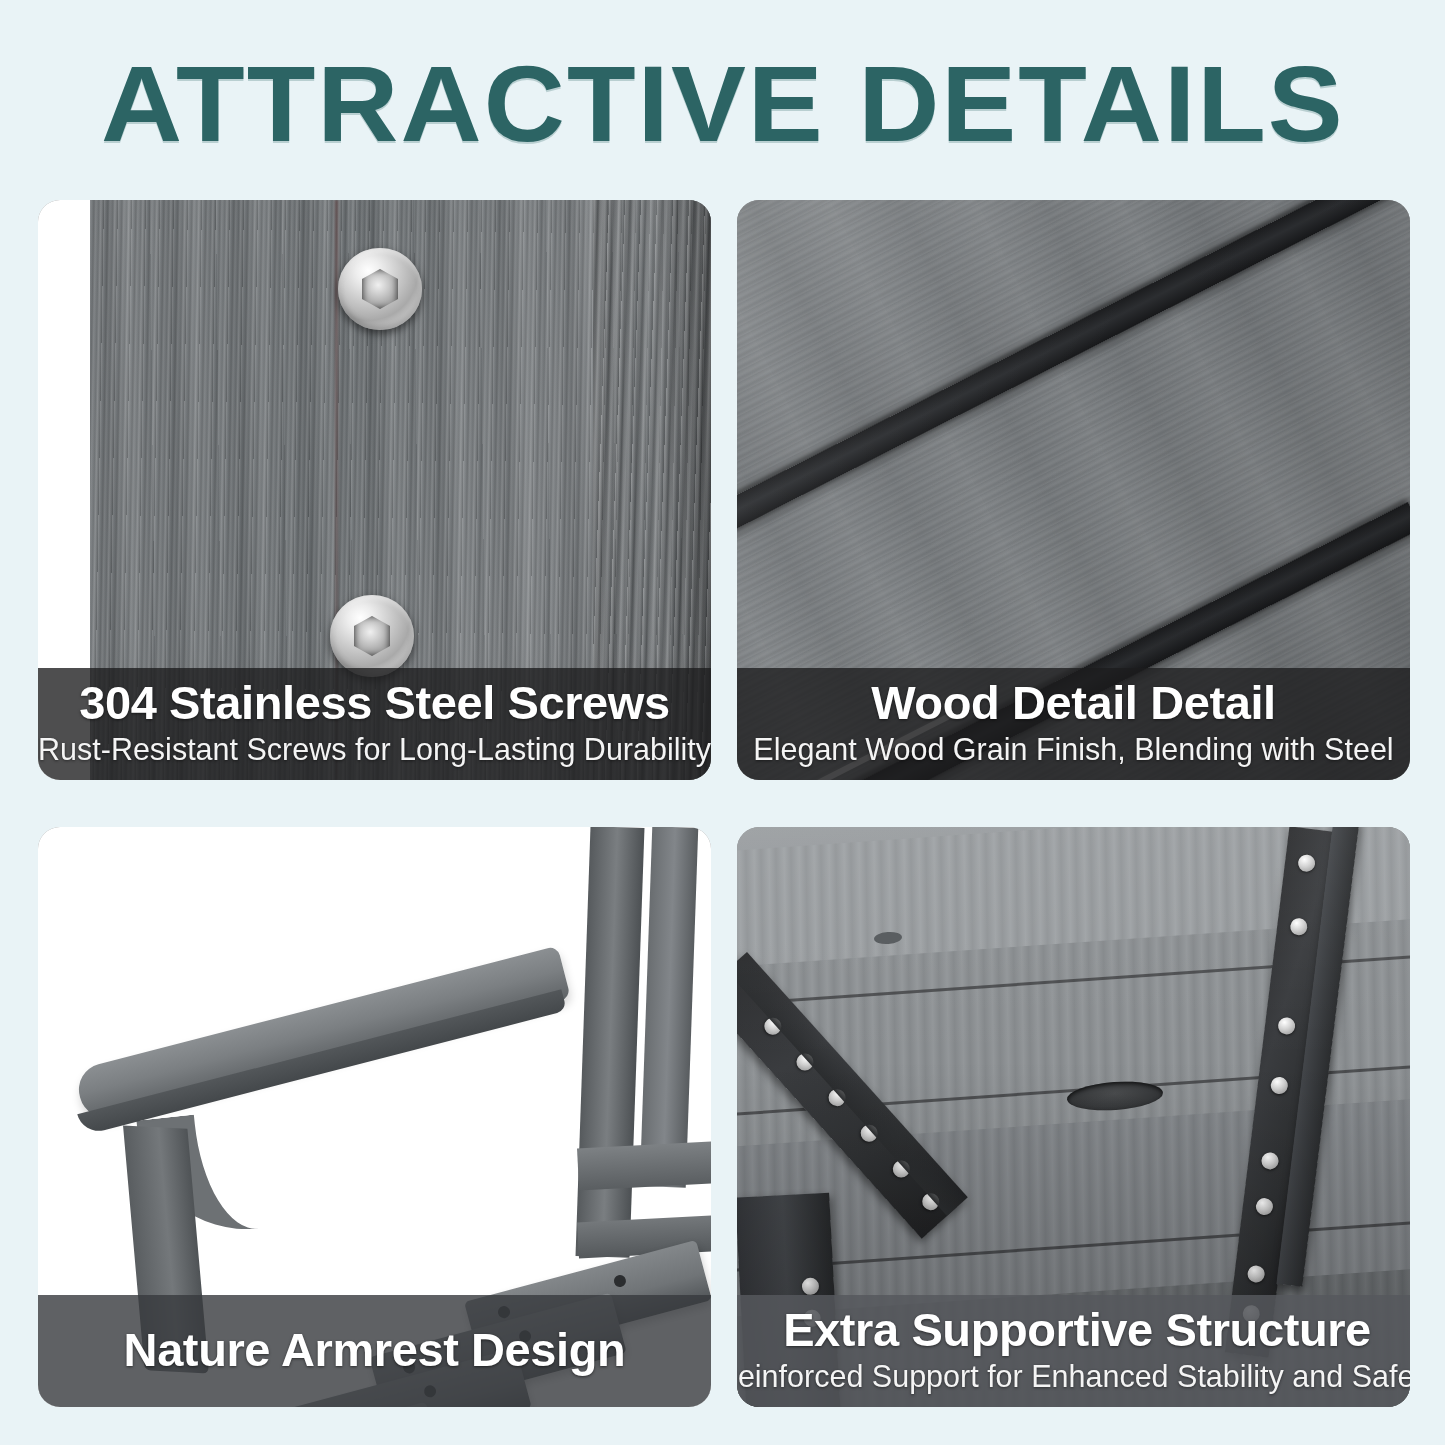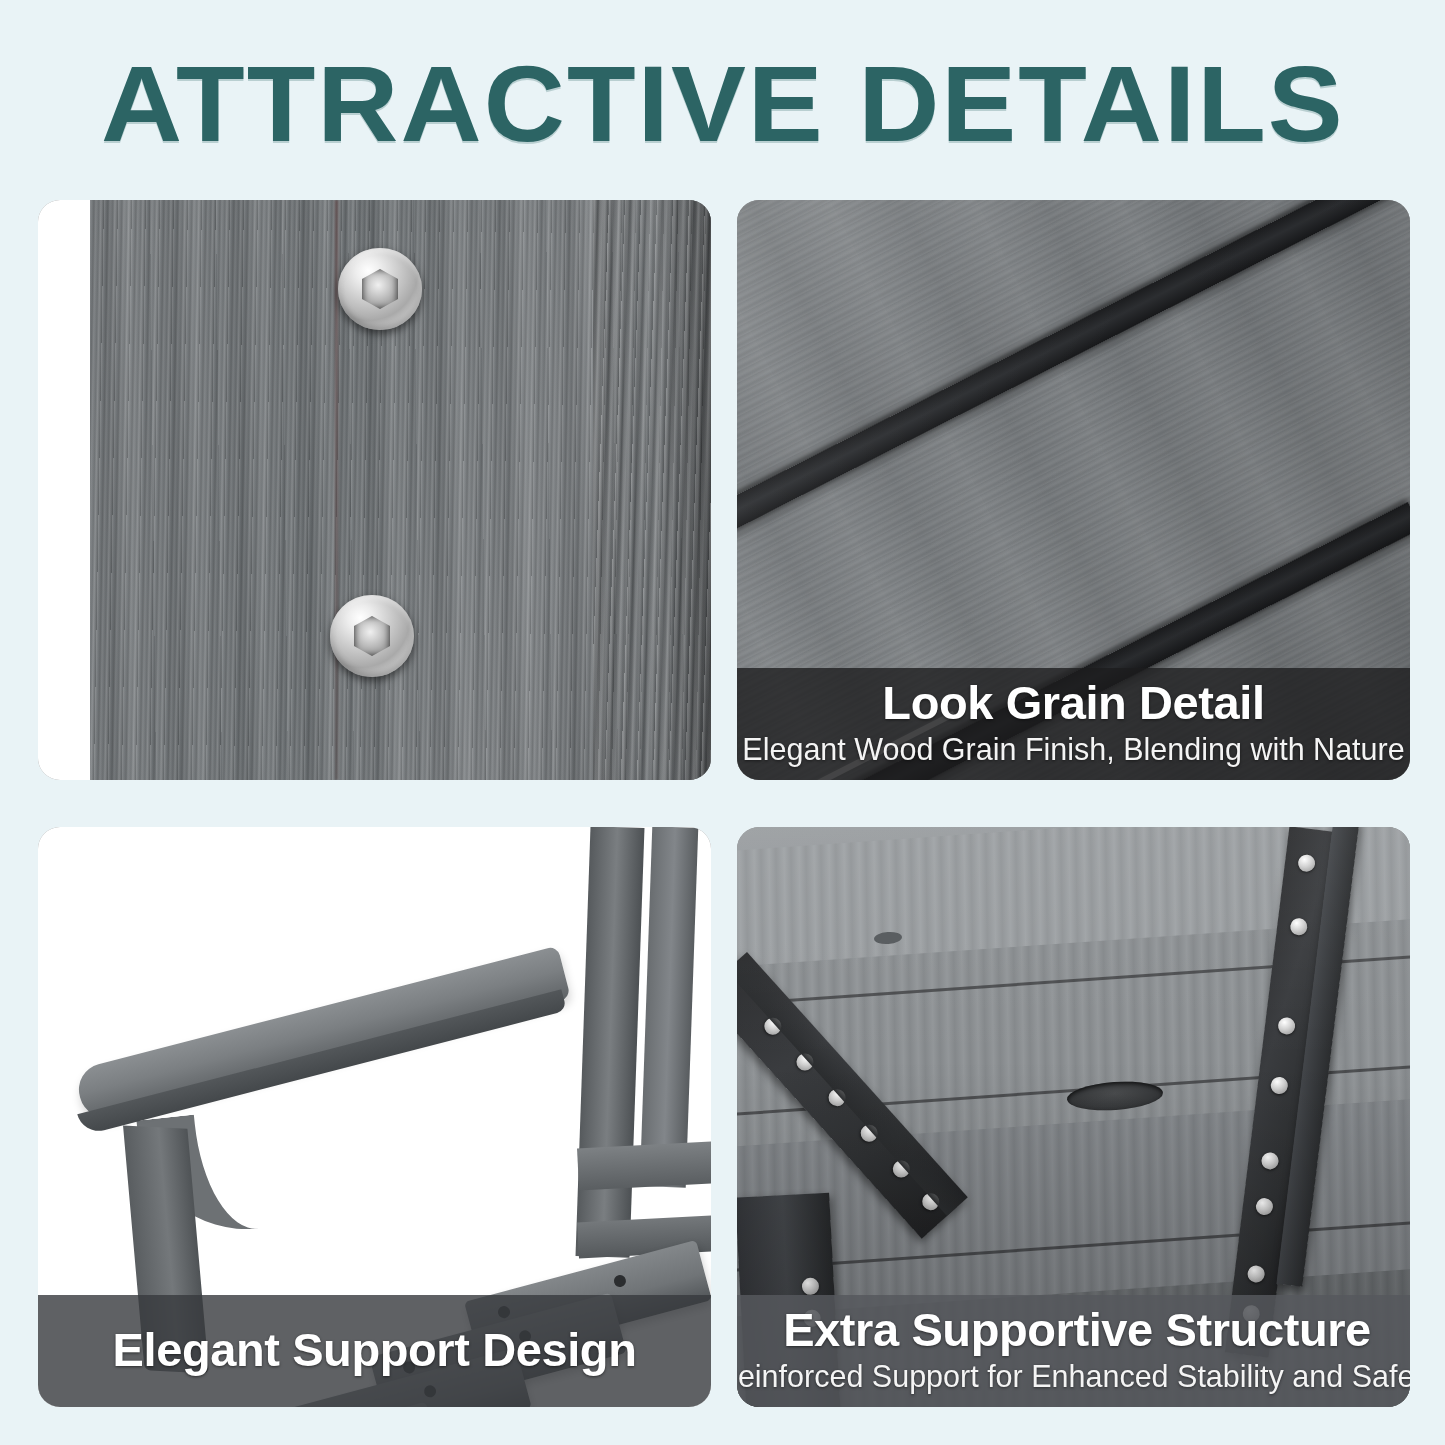--- a/index.html
+++ b/index.html
@@ -408,33 +408,37 @@
 
   <section class="panel">
     <div class="panel-photo">
       <div class="p1-bg"></div>
       <div class="p1-board"></div>
       <div class="p1-rightedge"></div>
       <div class="p1-seam"></div>
       <div class="screw screw-1"></div>
       <div class="screw screw-2"></div>
     </div>
+    <div class="caption dark">
+      <div class="caption-title">304 Stainless Steel Screws</div>
+      <div class="caption-sub">Rust-Resistant Screws for Long-Lasting Durability</div>
+    </div>
   </section>
 
   <section class="panel">
     <div class="panel-photo">
       <div class="p2-bg"></div>
       <div class="p2-gap p2-gap-a"></div>
       <div class="p2-gap p2-gap-b"></div>
       <div class="p2-sliver"></div>
       <div class="p2-sheen"></div>
     </div>
     <div class="caption dark">
-      <div class="caption-title">Look Grain Detail</div>
-      <div class="caption-sub">Elegant Wood Grain Finish, Blending with Nature</div>
+      <div class="caption-title">Wood Detail Detail</div>
+      <div class="caption-sub">Elegant Wood Grain Finish, Blending with Steel</div>
     </div>
   </section>
 
   <section class="panel">
     <div class="panel-photo">
       <div class="p3-bg"></div>
       <div class="p3-backpost"></div>
       <div class="p3-backpost2"></div>
       <div class="p3-backrail"></div>
       <div class="p3-backrail2"></div>
@@ -449,21 +453,21 @@
       <div class="p3-slat p3-s3">
           <span class="hole" style="left:150px"></span>
         </div>
       <div class="p3-slat p3-s4"></div>
       <div class="p3-leg-curve"></div>
       <div class="p3-leg"></div>
       <div class="p3-arm"></div>
       <div class="p3-arm-edge"></div>
     </div>
     <div class="caption mid">
-      <div class="caption-title">Elegant Support Design</div>
+      <div class="caption-title">Nature Armrest Design</div>
     </div>
   </section>
 
   <section class="panel">
     <div class="panel-photo">
       <div class="p4-bg"></div>
       <div class="p4-plank p4-pl-a"></div>
       <div class="p4-plank p4-pl-b"></div>
       <div class="p4-plank p4-pl-c"></div>
       <div class="p4-plank p4-pl-d"></div>

